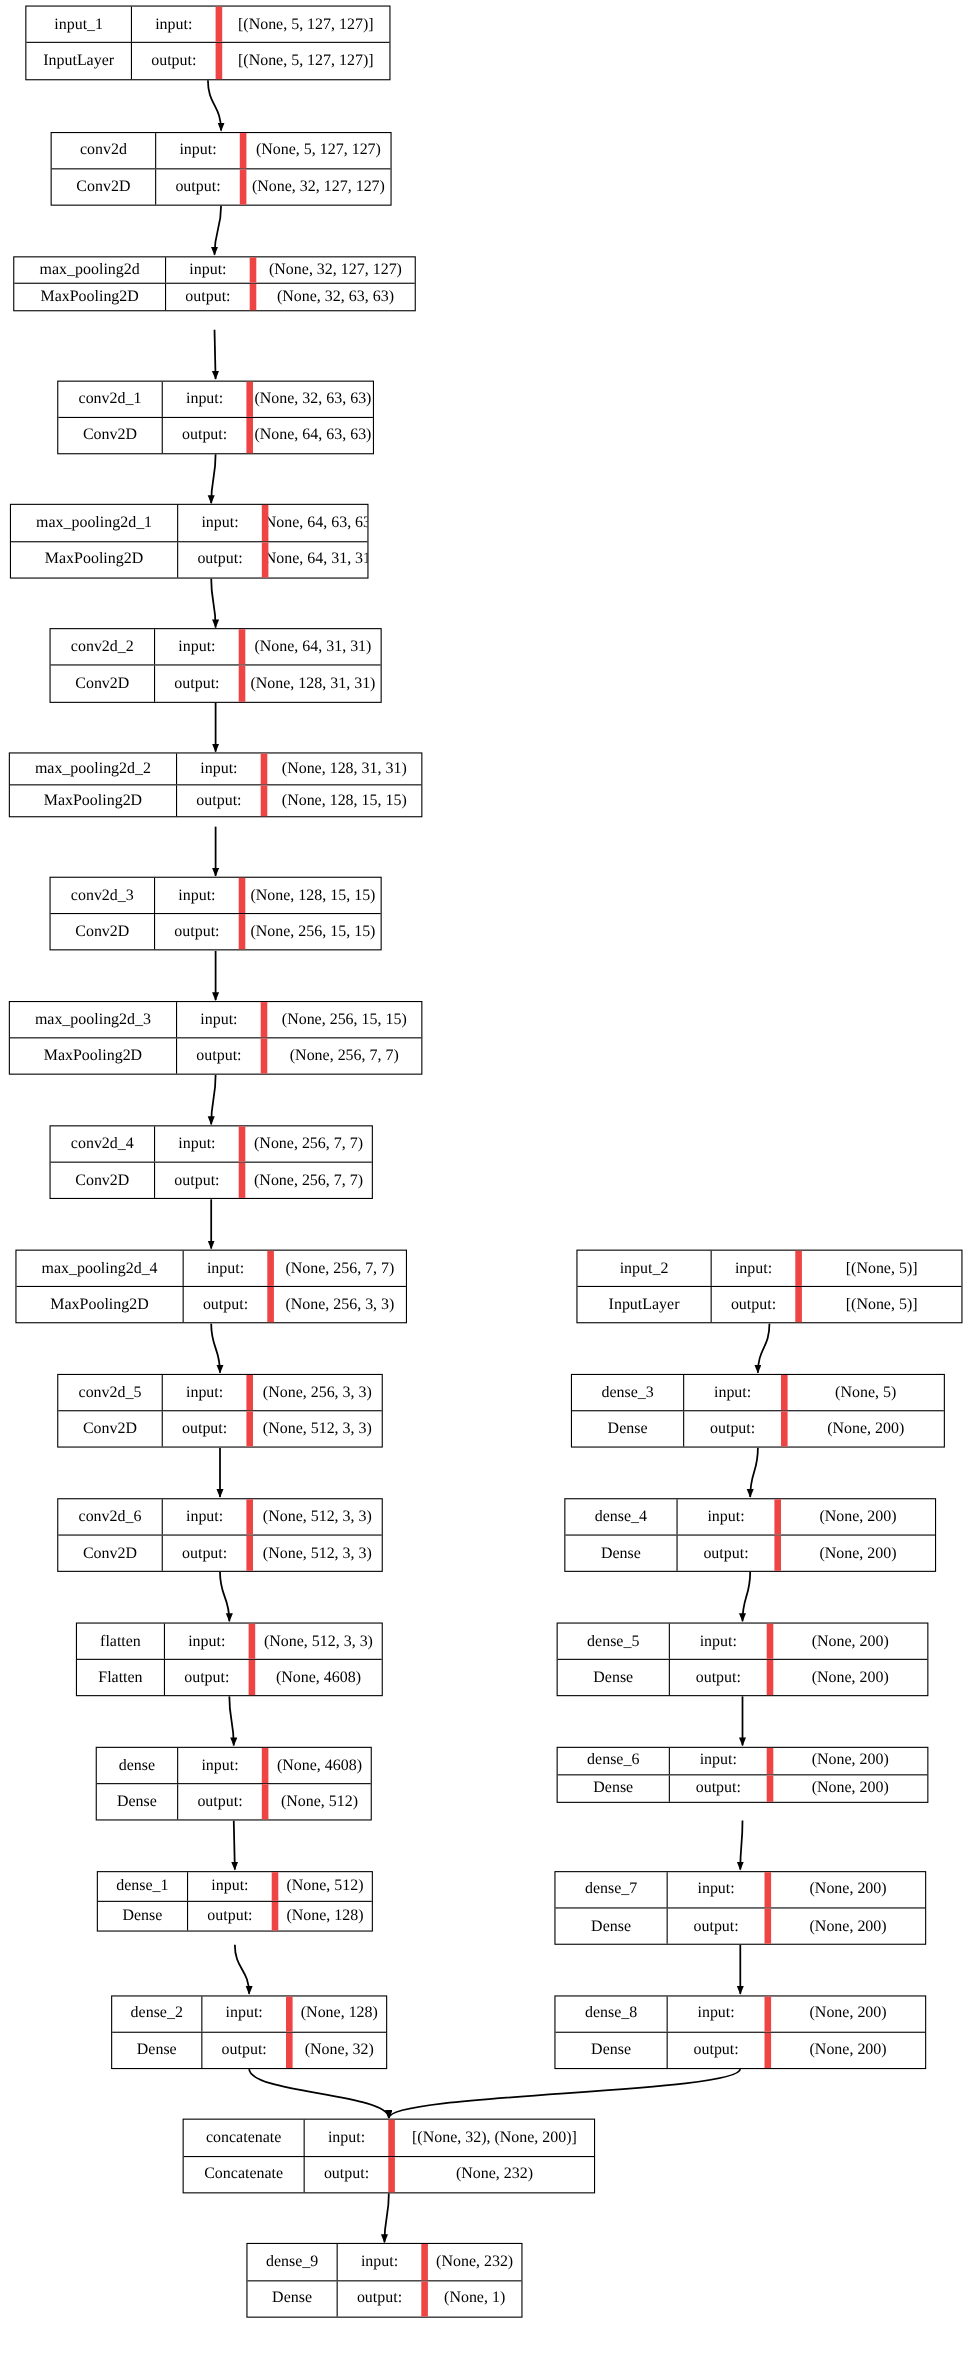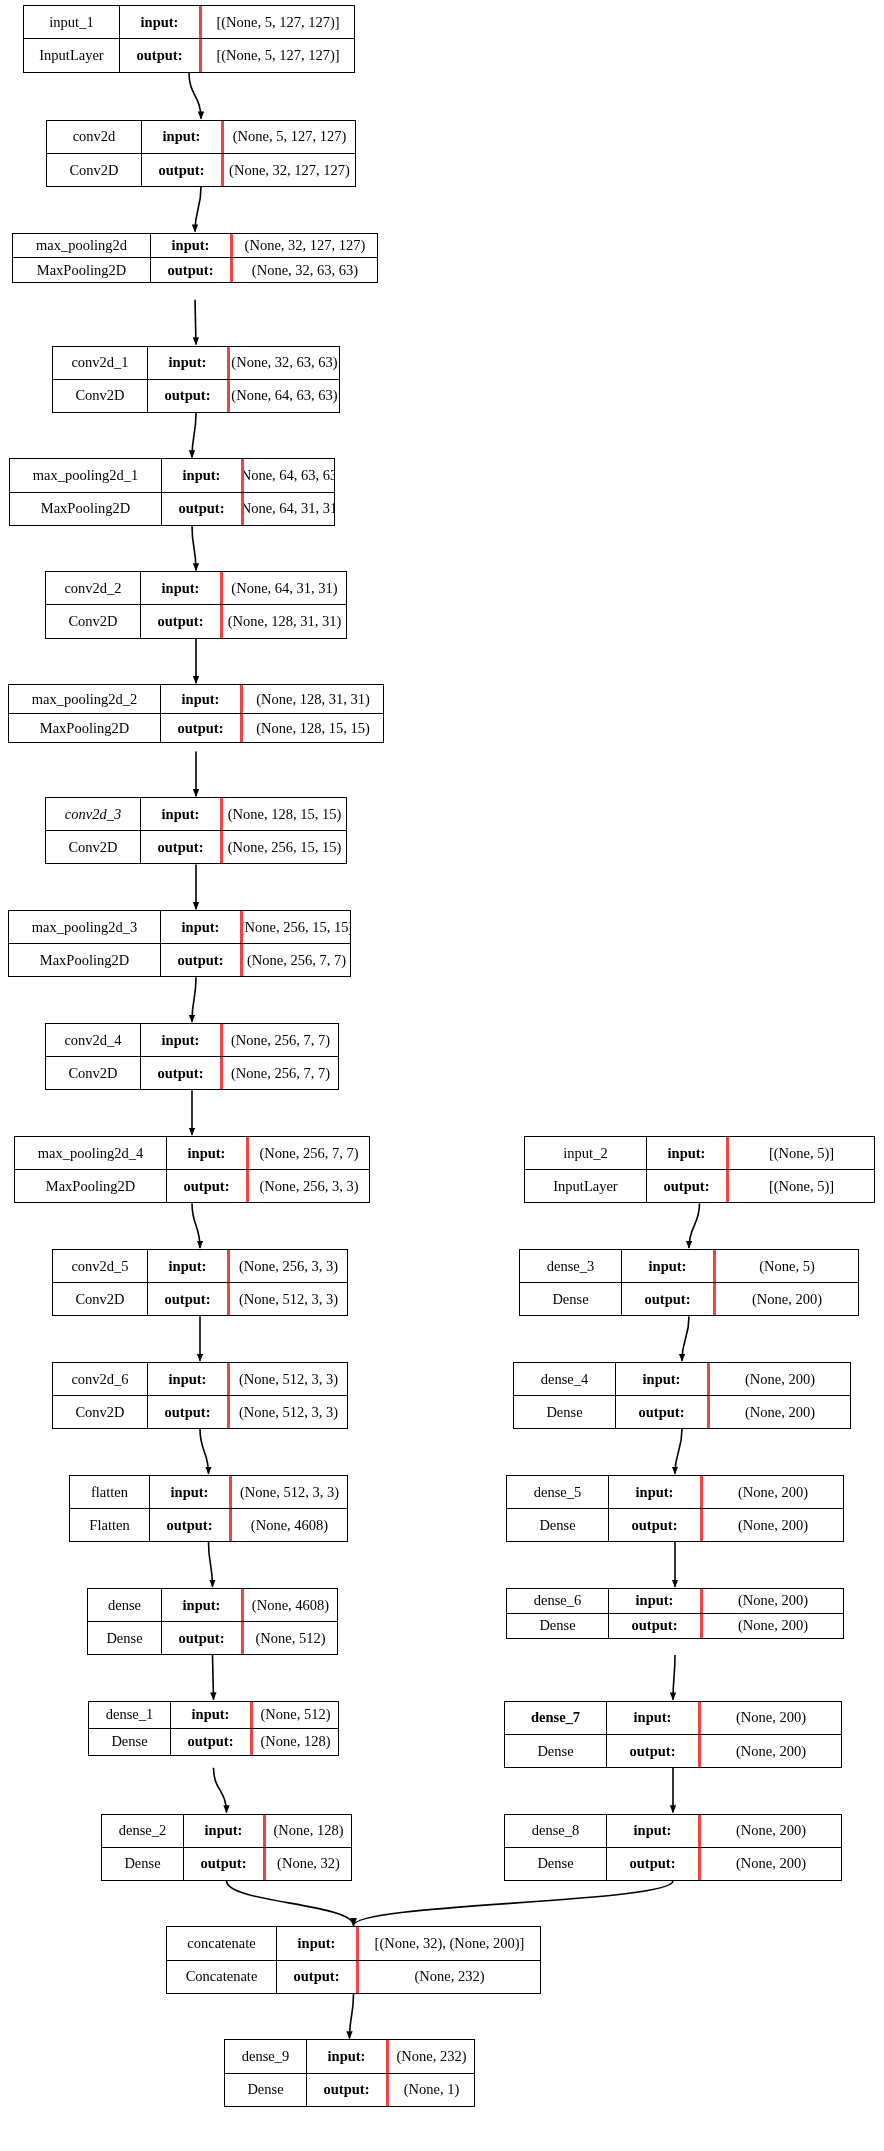--- a/index.html
+++ b/index.html
@@ -39,21 +39,21 @@
     justify-content: center;
     box-sizing: border-box;
     font-size: 14.5px;
     color: #000000;
     line-height: 1;
     white-space: nowrap;
     padding: 0 7px;
     overflow: hidden;
   }
   .cell.c-name  { border-right: 1px solid #000000; }
-  .cell.c-label { border-right: 3px solid #ef4444; font-weight: bold; }
+  .cell.c-label { border-right: 6px solid #ef4444; }
   .cell.c-shape { flex: 1 1 auto; }
 
   
   svg.edges {
     position: absolute;
     left: 0; top: 0;
     width: 884px;
     height: 2151px;
     z-index: 1;
     pointer-events: none;
@@ -177,31 +177,31 @@
           <div class="cell c-shape">(None, 128, 31, 31)</div>
         </div>
         <div class="row">
           <div class="cell c-name" style="width: 152px; flex: 0 0 152px;">MaxPooling2D</div>
           <div class="cell c-label" style="width: 82px; flex: 0 0 82px;">output:</div>
           <div class="cell c-shape">(None, 128, 15, 15)</div>
         </div>
       </div>
       <div class="node" style="left: 45px; top: 797.214px; width: 302px; height: 67.2188px;">
         <div class="row top">
-          <div class="cell c-name" style="width: 95px; flex: 0 0 95px; font-style: italic;">conv2d_3</div>
+          <div class="cell c-name" style="width: 95px; flex: 0 0 95px;">conv2d_3</div>
           <div class="cell c-label" style="width: 82px; flex: 0 0 82px;">input:</div>
           <div class="cell c-shape">(None, 128, 15, 15)</div>
         </div>
         <div class="row">
           <div class="cell c-name" style="width: 95px; flex: 0 0 95px;">Conv2D</div>
           <div class="cell c-label" style="width: 82px; flex: 0 0 82px;">output:</div>
           <div class="cell c-shape">(None, 256, 15, 15)</div>
         </div>
       </div>
-      <div class="node" style="left: 8px; top: 910.142px; width: 343px; height: 67.2188px;">
+      <div class="node" style="left: 8px; top: 910.142px; width: 376px; height: 67.2188px;">
         <div class="row top">
           <div class="cell c-name" style="width: 152px; flex: 0 0 152px;">max_pooling2d_3</div>
           <div class="cell c-label" style="width: 82px; flex: 0 0 82px;">input:</div>
           <div class="cell c-shape">(None, 256, 15, 15)</div>
         </div>
         <div class="row">
           <div class="cell c-name" style="width: 152px; flex: 0 0 152px;">MaxPooling2D</div>
           <div class="cell c-label" style="width: 82px; flex: 0 0 82px;">output:</div>
           <div class="cell c-shape">(None, 256, 7, 7)</div>
         </div>
@@ -357,21 +357,21 @@
           <div class="cell c-shape">(None, 200)</div>
         </div>
         <div class="row">
           <div class="cell c-name" style="width: 102px; flex: 0 0 102px;">Dense</div>
           <div class="cell c-label" style="width: 94px; flex: 0 0 94px;">output:</div>
           <div class="cell c-shape">(None, 200)</div>
         </div>
       </div>
       <div class="node" style="left: 504px; top: 1700.63px; width: 338px; height: 67.2188px;">
         <div class="row top">
-          <div class="cell c-name" style="width: 102px; flex: 0 0 102px; font-weight: bold;">dense_7</div>
+          <div class="cell c-name" style="width: 102px; flex: 0 0 102px;">dense_7</div>
           <div class="cell c-label" style="width: 94px; flex: 0 0 94px;">input:</div>
           <div class="cell c-shape">(None, 200)</div>
         </div>
         <div class="row">
           <div class="cell c-name" style="width: 102px; flex: 0 0 102px;">Dense</div>
           <div class="cell c-label" style="width: 94px; flex: 0 0 94px;">output:</div>
           <div class="cell c-shape">(None, 200)</div>
         </div>
       </div>
       <div class="node" style="left: 504px; top: 1813.56px; width: 338px; height: 67.2188px;">

